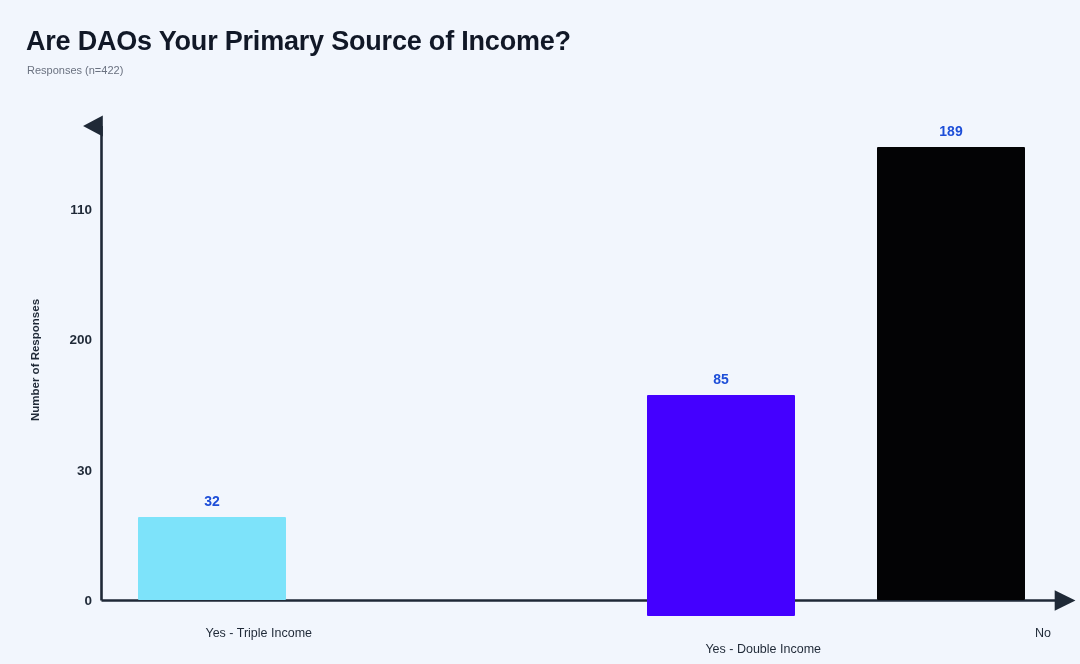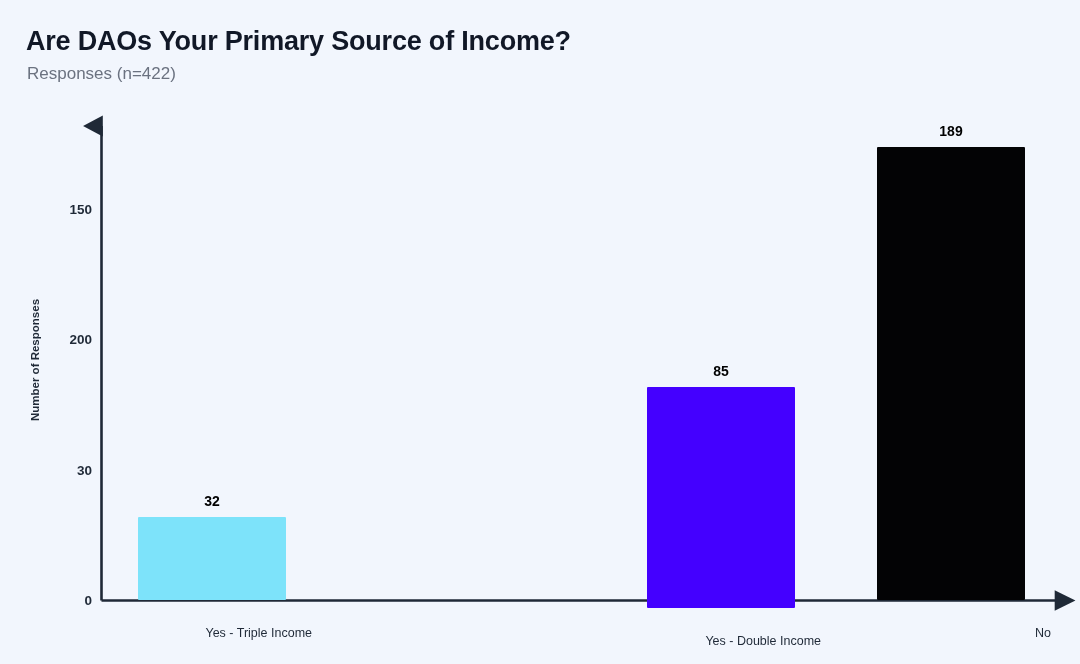--- a/index.html
+++ b/index.html
@@ -29,21 +29,21 @@
     font-size: 27px;
     font-weight: bold;
     color: #111827;
     letter-spacing: -0.2px;
     white-space: nowrap;
   }
   #chart-subtitle {
     position: absolute;
     left: 27px;
     top: 64px;
-    font-size: 17px;
+    font-size: 11px;
     font-weight: normal;
     color: #6b7280;
     white-space: nowrap;
   }
 
   
   #plot-area {
     position: absolute;
     left: 0;
     top: 0;
@@ -109,21 +109,21 @@
     width: 100%;
     border-radius: 1px;
   }
   .bar-value {
     position: absolute;
     left: 0;
     width: 100%;
     text-align: center;
     font-size: 14px;
     font-weight: bold;
-    color: #000000;
+    color: #1d4ed8;
   }
   .bar-category {
     position: absolute;
     left: -26px;
     width: calc(100% + 52px);
     text-align: right;
     font-size: 12.5px;
     font-weight: normal;
     color: #1f2937;
     white-space: nowrap;
@@ -151,33 +151,33 @@
       <line x1="101.5" y1="600.5" x2="101.5" y2="126" stroke="#1f2937" stroke-width="2.6" marker-end="url(#arrow-up)"></line>
       <line x1="101.5" y1="600.5" x2="1057" y2="600.5" stroke="#1f2937" stroke-width="2.6" marker-end="url(#arrow-right)"></line>
     </svg>
 
     <div id="y-axis-label">Number of Responses</div>
 
     <div id="y-ticks">
       <div class="y-tick-label" style="top:600px;">0</div>
       <div class="y-tick-label" style="top:470px;">30</div>
       <div class="y-tick-label" style="top:339px;">200</div>
-      <div class="y-tick-label" style="top:209px;">150</div>
+      <div class="y-tick-label" style="top:209px;">110</div>
     </div>
 
     <div id="bars-layer">
 
       <div class="bar-group" style="left:138px; width:148px; bottom:64px; height:500px;">
         <div class="bar-value" style="bottom:91px;">32</div>
         <div class="bar-rect" style="height:83px; background:#7de3fa;"></div>
         <div class="bar-category" style="bottom:-40px;">Yes - Triple Income</div>
       </div>
 
 
-      <div class="bar-group" style="left:647px; width:148px; bottom:56px; height:500px;">
+      <div class="bar-group" style="left:647px; width:148px; bottom:48px; height:500px;">
         <div class="bar-value" style="bottom:229px;">85</div>
         <div class="bar-rect" style="height:221px; background:#4400ff;"></div>
         <div class="bar-category" style="bottom:-40px;">Yes - Double Income</div>
       </div>
 
       <div class="bar-group" style="left:877px; width:148px; bottom:64px; height:500px;">
         <div class="bar-value" style="bottom:461px;">189</div>
         <div class="bar-rect" style="height:453px; background:#030305;"></div>
         <div class="bar-category" style="bottom:-40px;">No</div>
       </div>

